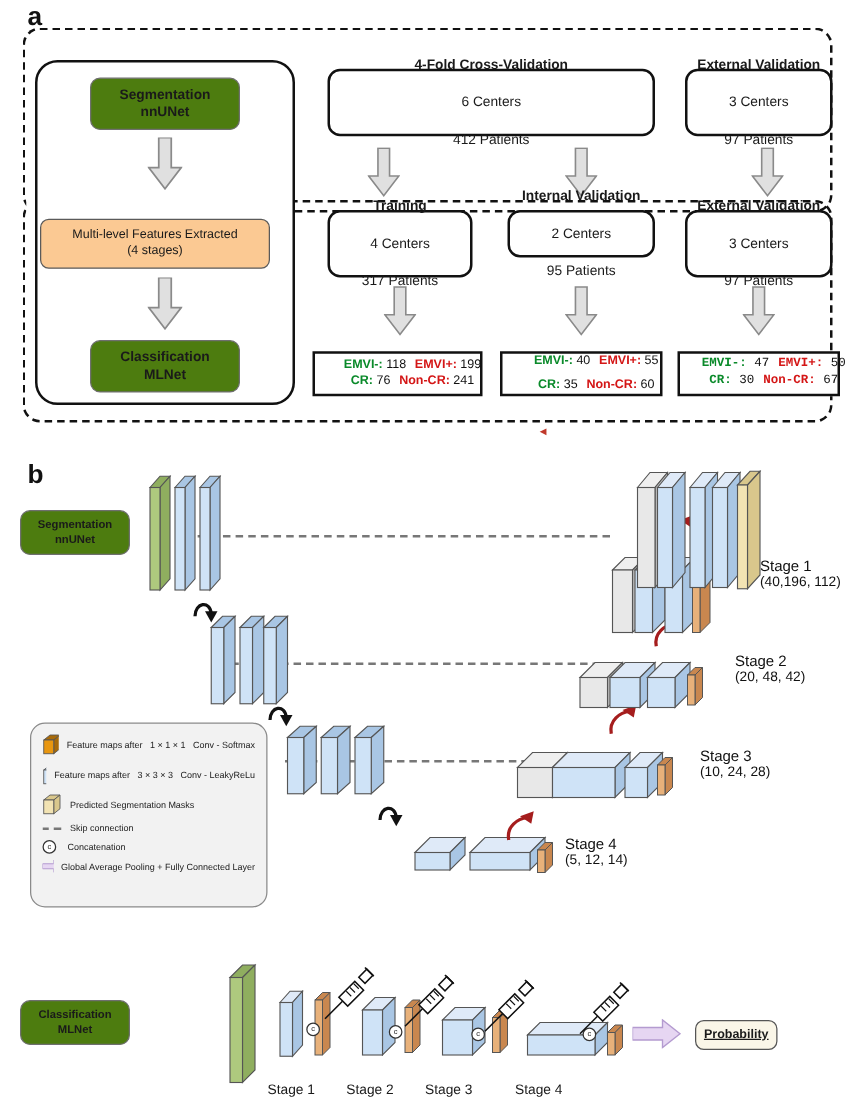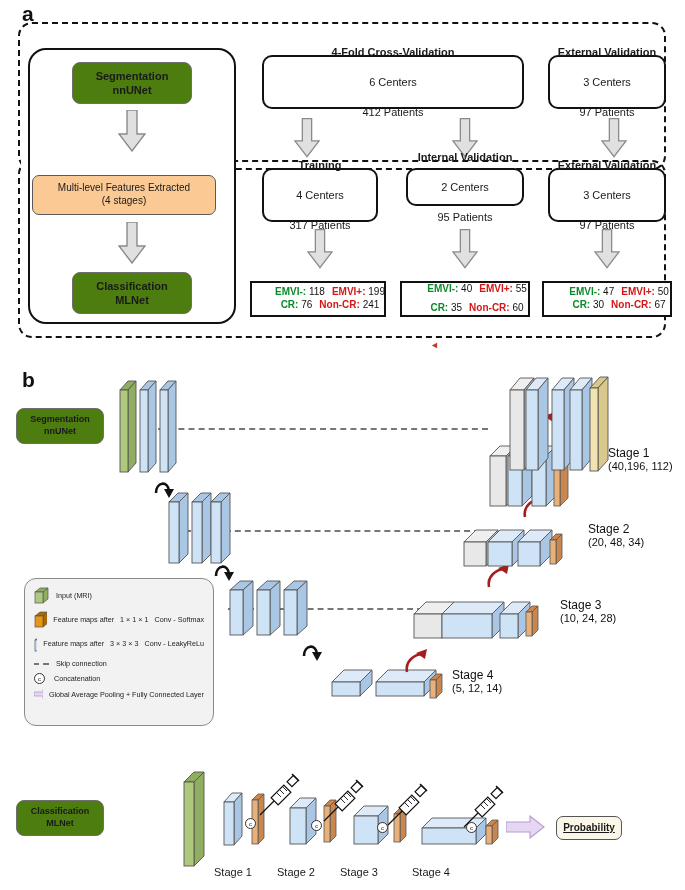--- a/index.html
+++ b/index.html
@@ -182,21 +182,21 @@
       <span class="num">55</span></span>
   </div>
   <div class="cnt-line fs10">
     <span><span class="neg">CR:</span>
       <span class="num">35</span></span>
     <span><span class="pos">Non-CR:</span>
       <span class="num">60</span></span>
   </div>
 </div>
 
-<div class="abs box box-sq" style="left:542px;top:281px;width:130px;height:36px;">
+<div class="abs box box-sq" style="left:542px;top:281px;width:130px;height:36px;font-family:Liberation Mono, monospace;">
   <div class="cnt-line fs10">
     <span><span class="neg">EMVI-:</span>
       <span class="num">47</span></span>
     <span><span class="pos">EMVI+:</span>
       <span class="num">50</span></span>
   </div>
   <div class="cnt-line fs10">
     <span><span class="neg">CR:</span>
       <span class="num">30</span></span>
     <span><span class="pos">Non-CR:</span>
@@ -413,21 +413,21 @@
   </svg>
 </div>
 <div class="abs" style="left:518px;top:490px;">
   <svg width="30" height="30" viewBox="0 0 30 30">
     <path d="M7,27 C5,16 14,10 22,9" fill="none" stroke="#a51d1d" stroke-width="2.6"></path>
     <polygon points="27,4 16,8 25,14" fill="#a51d1d"></polygon>
   </svg>
 </div>
 <div class="abs stage-lbl" style="left:588px;top:522px;">
   <div>Stage 2</div>
-  <div class="stage-cap">(20, 48, 34)</div>
+  <div class="stage-cap">(20, 48, 42)</div>
 </div>
 
 <div class="abs slab" style="left:488px;top:440px;">
   <svg width="112" height="82" viewBox="0 0 112 82">
     <g>
         <polygon points="2,16 12,6 28,6 18,16" fill="#efefef" stroke="#555" stroke-width="0.9"></polygon>
        <polygon points="28,6 28,56 18,66 18,16" fill="#bdbdbd" stroke="#555" stroke-width="0.9"></polygon>
        <rect x="2" y="16" width="16" height="50" fill="#e8e8e8" stroke="#555" stroke-width="0.9"></rect>
       </g>
     <g>
@@ -484,28 +484,20 @@
     <g>
         <polygon points="82,14 92,3 100,3 90,14" fill="#d9c78c" stroke="#555" stroke-width="0.9"></polygon>
        <polygon points="100,3 100,86 90,97 90,14" fill="#d9c78c" stroke="#555" stroke-width="0.9"></polygon>
        <rect x="82" y="14" width="8" height="83" fill="#f2e3b3" stroke="#555" stroke-width="0.9"></rect>
       </g>
   </svg>
 </div>
 
 <div class="abs legend" style="left:24px;top:578px;width:190px;height:148px;padding:8px 9px;">
 
-  <div class="leg-row" style="margin-bottom:7px;">
-    <svg width="16" height="17">
-      <polygon points="1,5 6,1 14,1 9,5" fill="#8fae5f" stroke="#555" stroke-width="0.7"></polygon>
-      <polygon points="14,1 14,12 9,16 9,5" fill="#8fae5f" stroke="#555" stroke-width="0.7"></polygon>
-      <rect x="1" y="5" width="8" height="11" fill="#aec97e" stroke="#555" stroke-width="0.7"></rect>
-    </svg>
-    <span class="leg-txt">Input (MRI)</span>
-  </div>
 
   <div class="leg-row" style="margin-bottom:7px;">
     <svg width="16" height="17">
       <polygon points="1,5 6,1 14,1 9,5" fill="#a86a08" stroke="#555" stroke-width="0.7"></polygon>
       <polygon points="14,1 14,12 9,16 9,5" fill="#a86a08" stroke="#555" stroke-width="0.7"></polygon>
       <rect x="1" y="5" width="8" height="11" fill="#e8960f" stroke="#555" stroke-width="0.7"></rect>
     </svg>
     <span class="leg-txt">Feature maps after</span>
     <span class="leg-txt sm">1 × 1 × 1</span>
     <span class="leg-txt">Conv - Softmax</span>
@@ -515,20 +507,28 @@
     <svg width="16" height="17">
       <polygon points="1,5 6,1 14,1 9,5" fill="#a9c6e4" stroke="#555" stroke-width="0.7"></polygon>
       <polygon points="14,1 14,12 9,16 9,5" fill="#a9c6e4" stroke="#555" stroke-width="0.7"></polygon>
       <rect x="1" y="5" width="8" height="11" fill="#cfe3f7" stroke="#555" stroke-width="0.7"></rect>
     </svg>
     <span class="leg-txt">Feature maps after</span>
     <span class="leg-txt sm">3 × 3 × 3</span>
     <span class="leg-txt">Conv - LeakyReLu</span>
   </div>
 
+  <div class="leg-row" style="margin-bottom:6px;">
+    <svg width="16" height="17">
+      <polygon points="1,5 6,1 14,1 9,5" fill="#d9c78c" stroke="#555" stroke-width="0.7"></polygon>
+      <polygon points="14,1 14,12 9,16 9,5" fill="#d9c78c" stroke="#555" stroke-width="0.7"></polygon>
+      <rect x="1" y="5" width="8" height="11" fill="#f2e3b3" stroke="#555" stroke-width="0.7"></rect>
+    </svg>
+    <span class="leg-txt">Predicted Segmentation Masks</span>
+  </div>
 
   <div class="leg-row" style="margin-bottom:5px;">
     <svg width="16" height="8">
       <line x1="0" y1="4" x2="5" y2="4" stroke="#777" stroke-width="2"></line>
       <line x1="9" y1="4" x2="15" y2="4" stroke="#777" stroke-width="2"></line>
     </svg>
     <span class="leg-txt">Skip connection</span>
   </div>
 
   <div class="leg-row" style="margin-bottom:5px;">

